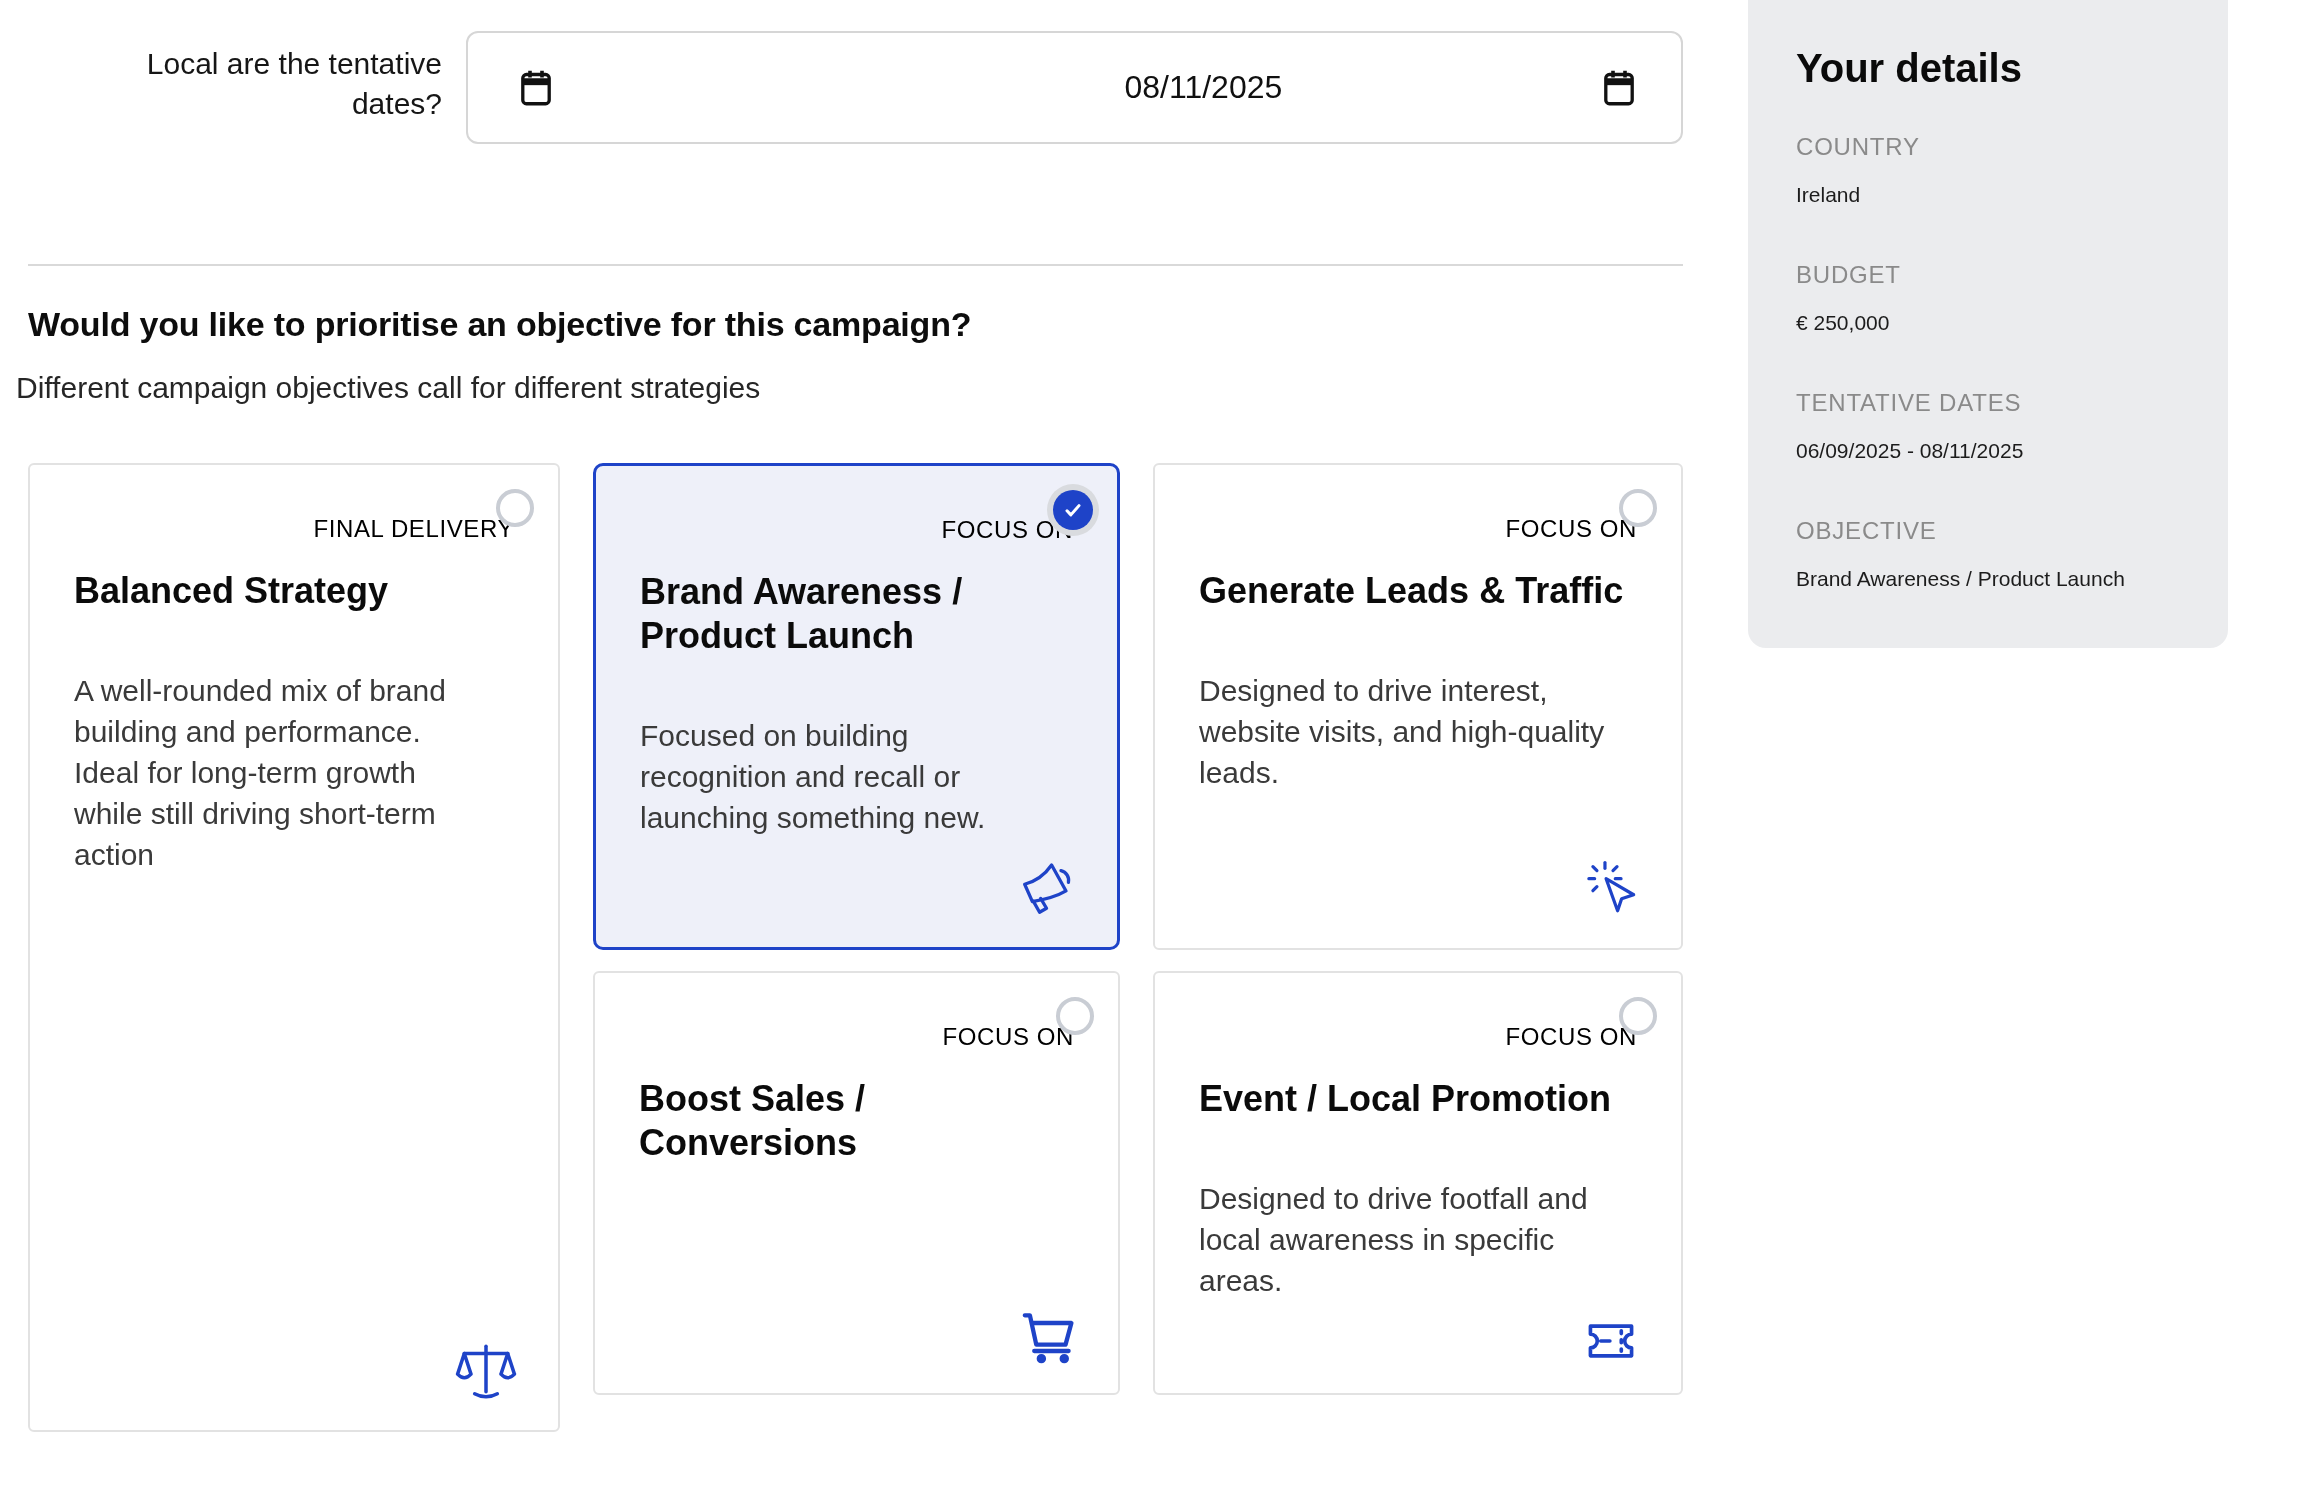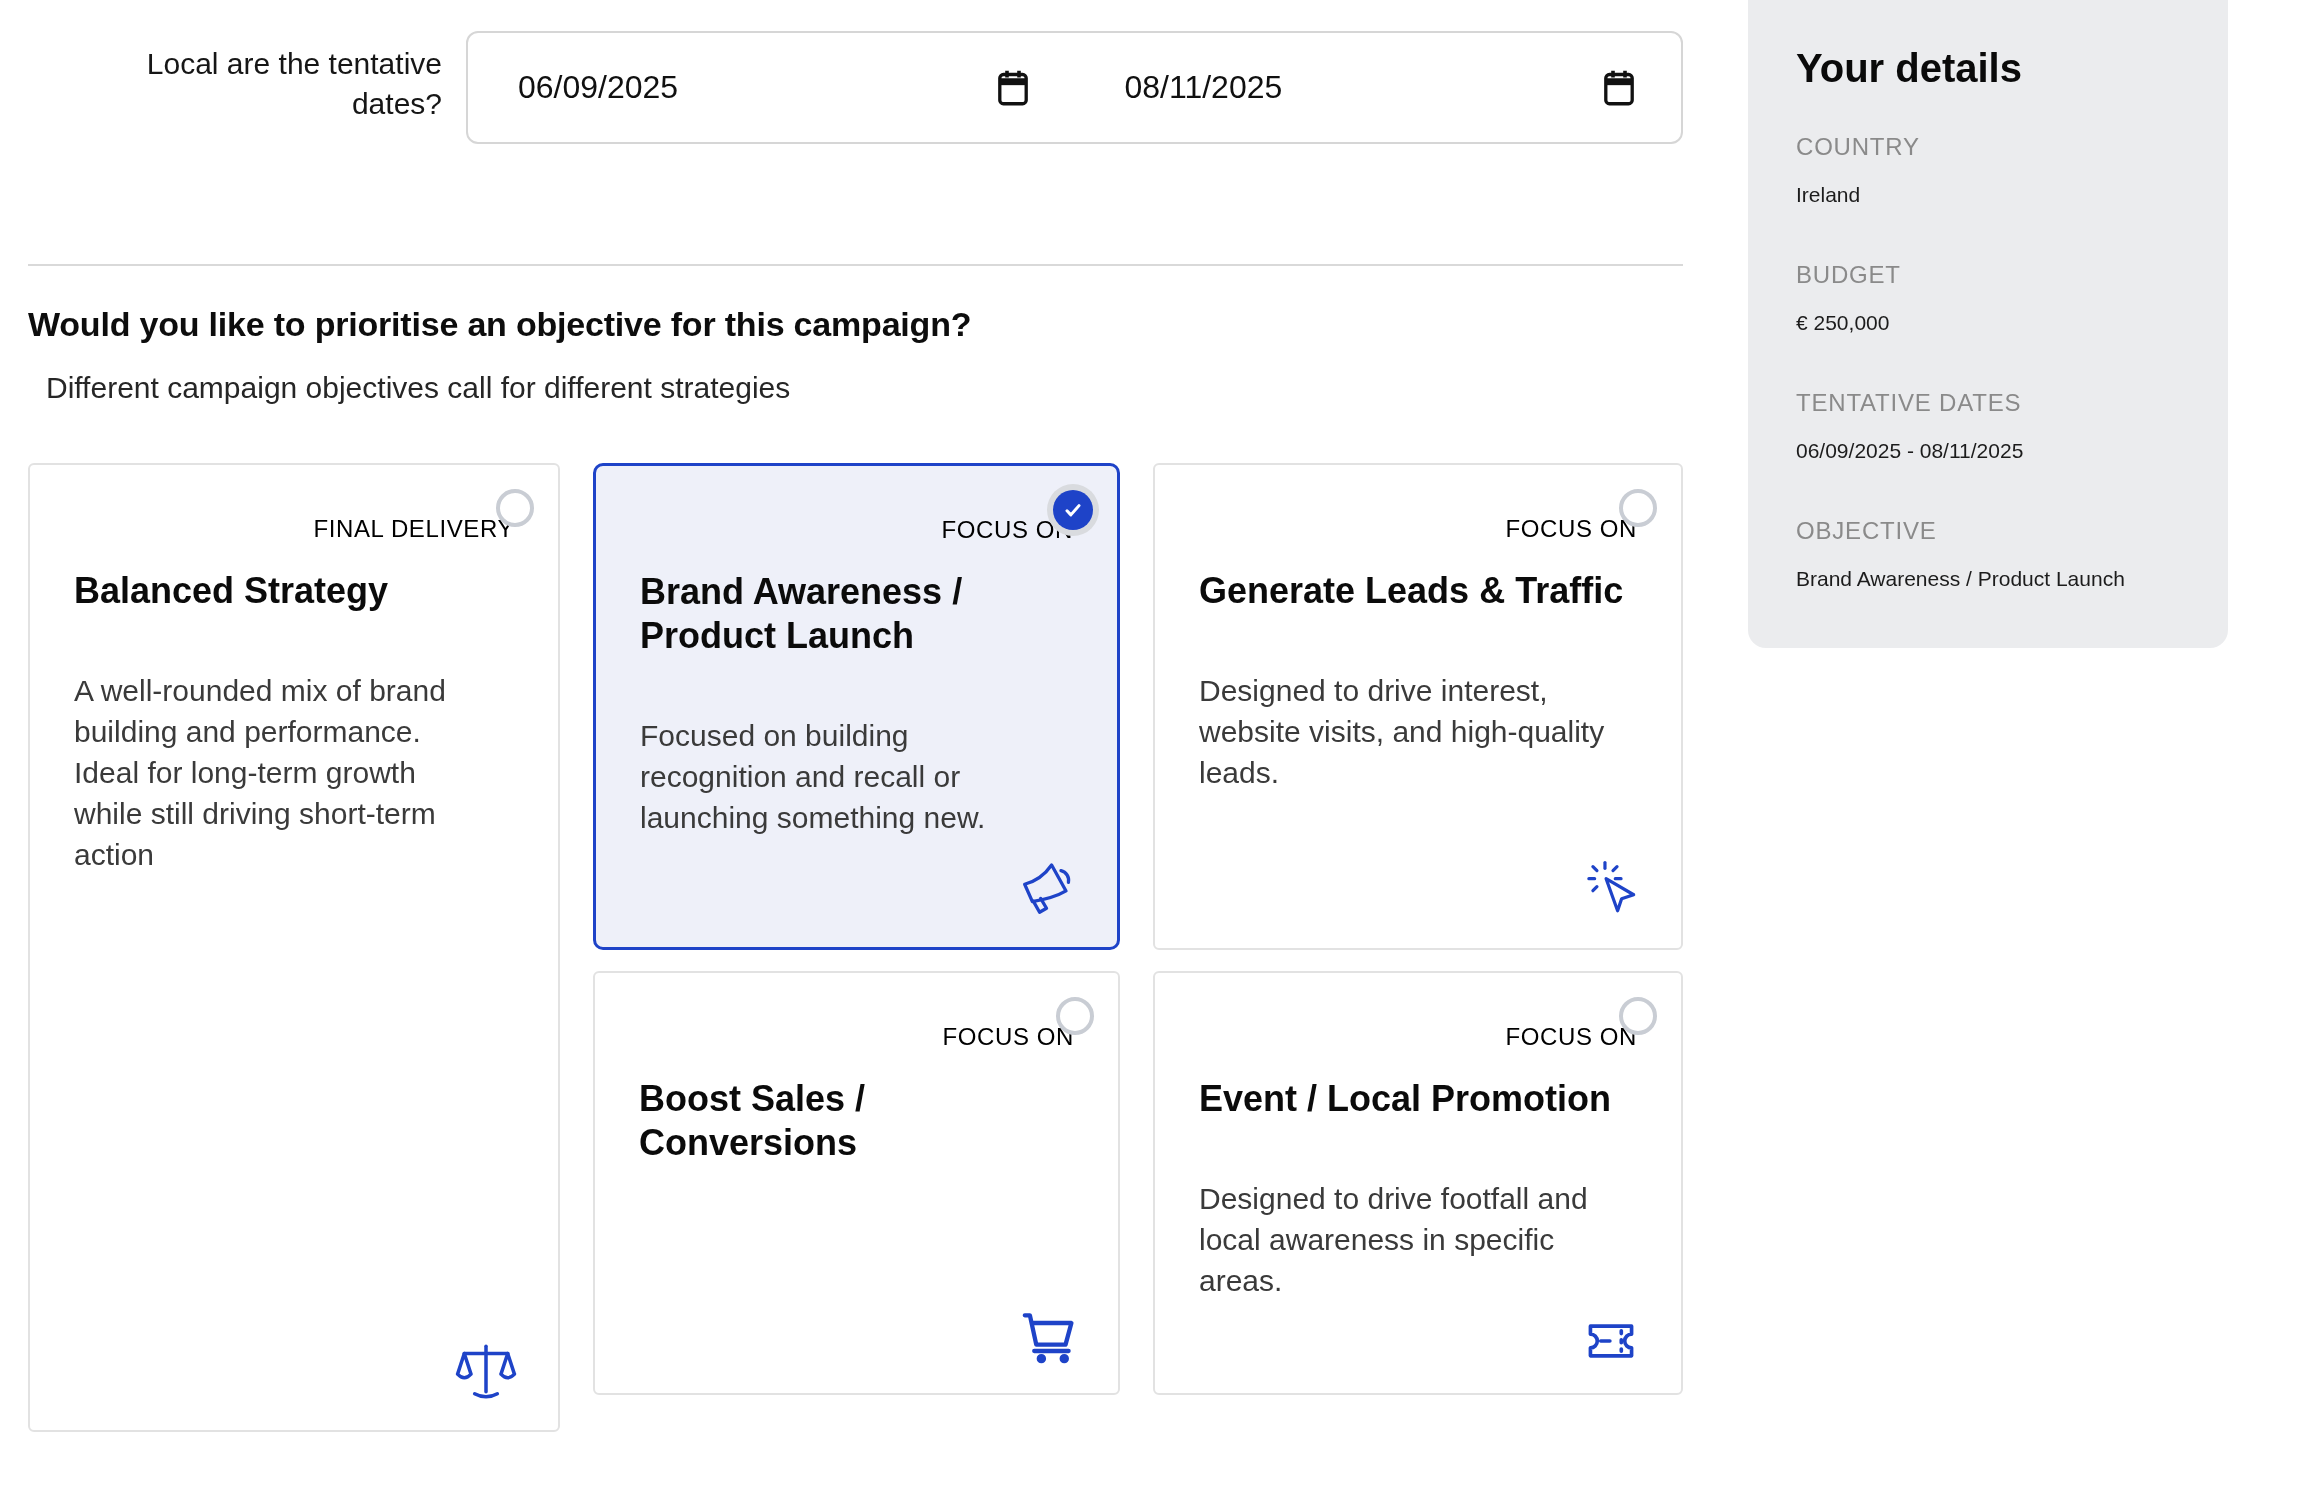--- a/index.html
+++ b/index.html
@@ -15,21 +15,21 @@
   .date-field { flex:1; display:flex; align-items:center; justify-content:space-between;
     padding:0 44px 0 50px; cursor:pointer; }
   .date-field input { border:none; outline:none; background:transparent;
     font-family:"Liberation Sans", sans-serif; font-size:32px; color:#101010; width:420px; }
   .cal-icon svg { display:block; }
 
   .divider { position:absolute; left:28px; top:264px; width:1655px; height:2px; background:#d9d9d9; }
 
   .obj-heading { position:absolute; left:28px; top:305px; font-size:34px; font-weight:bold;
     color:#0d0d0d; letter-spacing:-0.2px; }
-  .obj-sub { position:absolute; left:46px; top:371px; font-size:30px; color:#262626; }
+  .obj-sub { position:absolute; left:16px; top:371px; font-size:30px; color:#262626; }
 
   
   .cards { position:absolute; left:28px; top:463px; width:1655px; height:970px; }
   .card { position:absolute; background:#fff; border:2px solid #e2e2e2; border-radius:6px;
     padding:50px 44px 0 44px; cursor:pointer; }
   .card.selected { border:3px solid #1e43c8; background:#eef0f9; border-radius:10px; }
   .card-1 { left:0;    top:0;     width:532px; height:969px; }
   .card-2 { left:565px; top:0;    width:527px; height:487px; }
   .card-3 { left:1125px; top:0;   width:530px; height:487px; }
   .card-4 { left:565px; top:508px; width:527px; height:424px; }
@@ -65,21 +65,20 @@
 </style>
 </head>
 <body>
 
 <div class="page">
 
   <div class="q-label">Local are the tentative dates?</div>
 
   <div class="date-box">
     <div class="date-field">
-      <input type="text" readonly="" value="06/09/2025" style="">
       <span class="cal-icon">
         <svg width="36" height="40" viewBox="0 0 24 26" fill="none">
           <line x1="8" y1="1.5" x2="8" y2="6" stroke="#111" stroke-width="2.4"></line>
           <line x1="16" y1="1.5" x2="16" y2="6" stroke="#111" stroke-width="2.4"></line>
           <rect x="3.2" y="4" width="17.6" height="19.5" rx="2.4" stroke="#111" stroke-width="2.2"></rect>
           <rect x="3.2" y="6.5" width="17.6" height="4.6" fill="#111"></rect>
         </svg>
       </span>
     </div>
     <div class="date-field">

